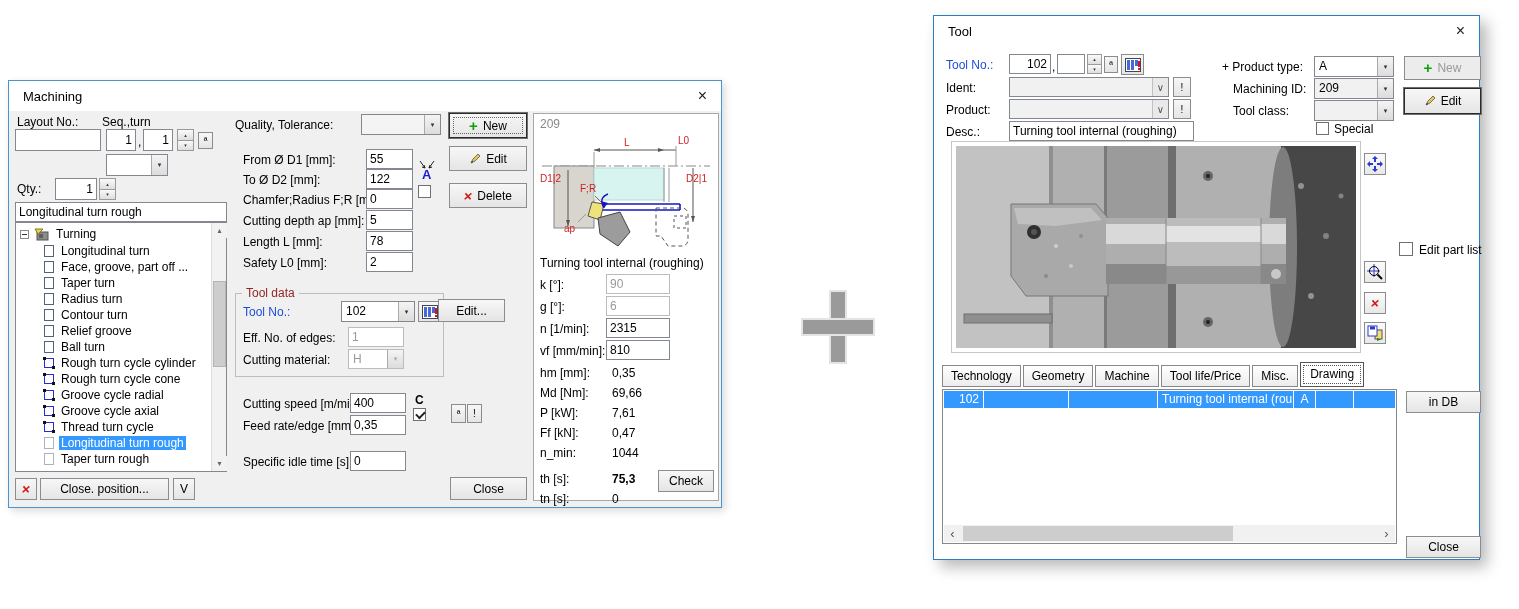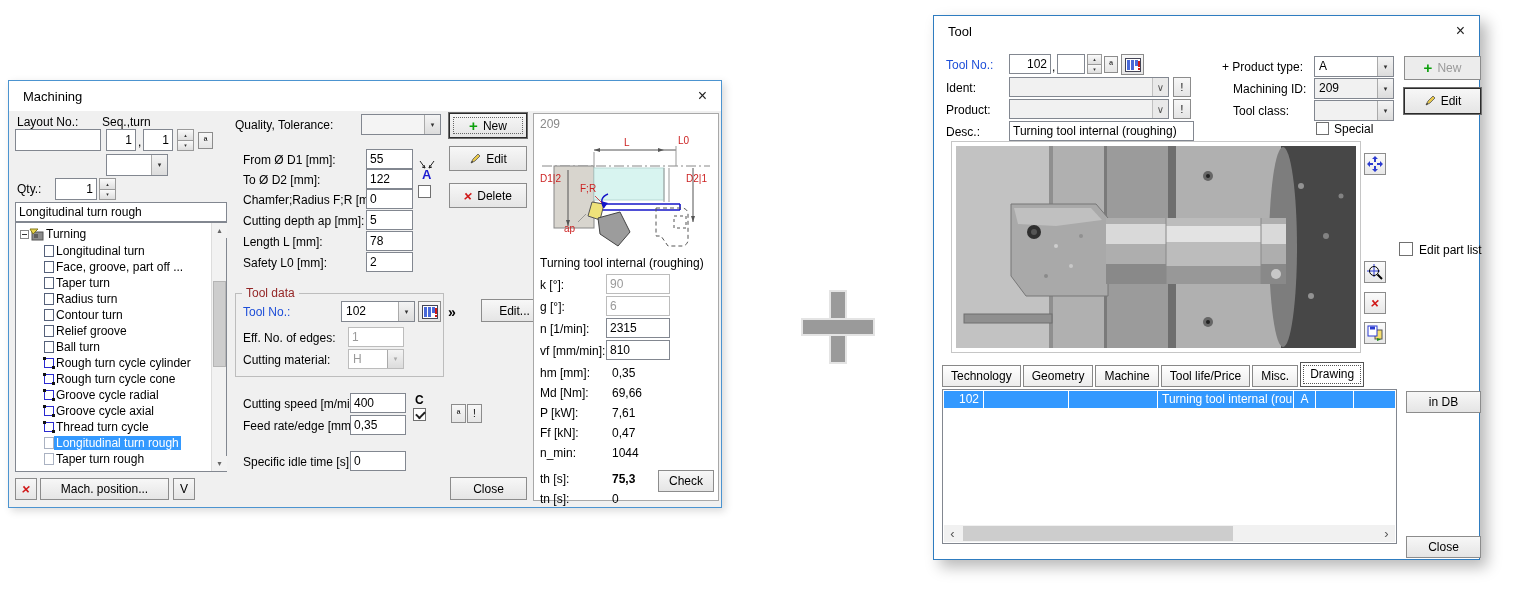--- a/index.html
+++ b/index.html
@@ -31,21 +31,21 @@
   .btn.def::after { content:""; position:absolute; inset:3px; border:1px dotted #666; }
   .btn.dis { color:#9a9a9a; }
   .grp { position:absolute; border:1px solid #bdbdbd; }
   .grp-t { position:absolute; top:-8px; left:6px; background:#f0f0f0; padding:0 4px; color:#942626; font-size:12px; white-space:nowrap; }
   .cb { position:absolute; width:13px; height:13px; background:#fff; border:1px solid #707070; }
   .cb.checked::after { content:""; position:absolute; left:2px; top:2px; width:7px; height:4px; border-left:2px solid #222; border-bottom:2px solid #222; transform:rotate(-45deg); }
   .greenplus { color:#0ca00c; font-weight:bold; font-size:15px; line-height:10px; }
   .redx { color:#d01818; font-weight:bold; font-size:14px; transform:skewX(-8deg); line-height:12px; }
   
   .tree { position:absolute; background:#fff; border:1px solid #828790; }
-  .tv-row { position:absolute; height:16px; display:flex; align-items:center; white-space:nowrap; cursor:default; }
+  .tv-row { position:absolute; height:16px; display:flex; align-items:center; gap:5px; white-space:nowrap; cursor:default; }
   .tv-lbl { padding:0 2px; }
   .tv-row.sel .tv-lbl { background:#3399ff; color:#fff; }
   .expbox { width:9px; height:9px; border:1px solid #888; background:#fff; position:relative; flex:none; }
   .expbox::after { content:""; position:absolute; left:1px; top:3px; width:5px; height:1px; background:#333; }
   .ic-doc { width:10px; height:12px; background:#fff; border:1px solid #55617a; position:relative; flex:none; }
   .ic-doc.light { border-color:#aab2c2; }
   .ic-cy { width:10px; height:10px; border:1px solid #2a2ad0; position:relative; flex:none; }
   .ic-cy::before, .ic-cy::after { content:""; position:absolute; width:3px; height:3px; background:#111; }
   .ic-cy::before { left:-2px; top:-2px; }
   .ic-cy::after { right:-2px; bottom:-2px; }
@@ -171,21 +171,21 @@
     <div class="vscroll" style="right:0; top:0; height:248px;">
       <span class="sbtn" style="top:0;">▴</span>
       <span class="sbtn" style="bottom:0;">▾</span>
       <div class="vthumb" style="top:58px; height:86px;"></div>
     </div>
   </div>
 
   <button class="btn" style="left:6px; top:397px; width:22px; height:22px;">
       <span class="redx">×</span>
     </button>
-  <button class="btn" style="left:31px; top:397px; width:129px; height:22px;">Mach. position...</button>
+  <button class="btn" style="left:31px; top:397px; width:129px; height:22px;">Close. position...</button>
   <button class="btn" style="left:164px; top:397px; width:22px; height:22px;">V</button>
 
   <span class="lbl" style="left:226px; top:37px;">Quality, Tolerance:</span>
   <div class="combo" style="left:352px; top:33px; width:80px; height:21px; background:#f4f4f4;">
     <span class="cbtn">▾</span>
   </div>
 
   <span class="lbl" style="left:234px; top:72px;">From Ø D1 [mm]:</span>
   <input class="fld" style="left: 357px; top: 68px; width: 47px; height: 20px;" value="55">
   <span class="lbl" style="left:234px; top:92px;">To Ø D2 [mm]:</span>
@@ -217,21 +217,21 @@
     <svg width="16" height="14">
         <rect x="0.5" y="0.5" width="15" height="13" fill="#fff" stroke="#445"></rect>
         <rect x="2" y="2" width="3" height="10" fill="#4868d8"></rect>
         <rect x="6" y="2" width="3" height="10" fill="#4868d8"></rect>
         <rect x="10" y="2" width="3" height="6" fill="#4868d8"></rect>
         <rect x="13" y="3" width="2" height="6" fill="#d01818"></rect>
         <rect x="13" y="10" width="2" height="2" fill="#d01818"></rect>
       </svg>
   </button>
   <span class="lbl bold" style="left:439px; top:223px; font-size:14px;">»</span>
-  <button class="btn" style="left:472px; top:218px; width:67px; height:23px;">Edit...</button>
+  <button class="btn" style="left:429px; top:218px; width:67px; height:23px;">Edit...</button>
   <span class="lbl" style="left:234px; top:250px;">Eff. No. of edges:</span>
   <input class="fld dis" style="left: 339px; top: 246px; width: 56px; height: 20px;" value="1">
   <span class="lbl" style="left:234px; top:272px;">Cutting material:</span>
   <div class="combo dis" style="left:339px; top:268px; width:56px; height:20px;">
     <span class="cval">H</span>
     <span class="cbtn" style="color:#aaa;">▾</span>
   </div>
 
   <span class="lbl" style="left:234px; top:316px;">Cutting speed [m/min]:</span>
   <input class="fld" style="left: 341px; top: 312px; width: 56px; height: 20px;" value="400">

